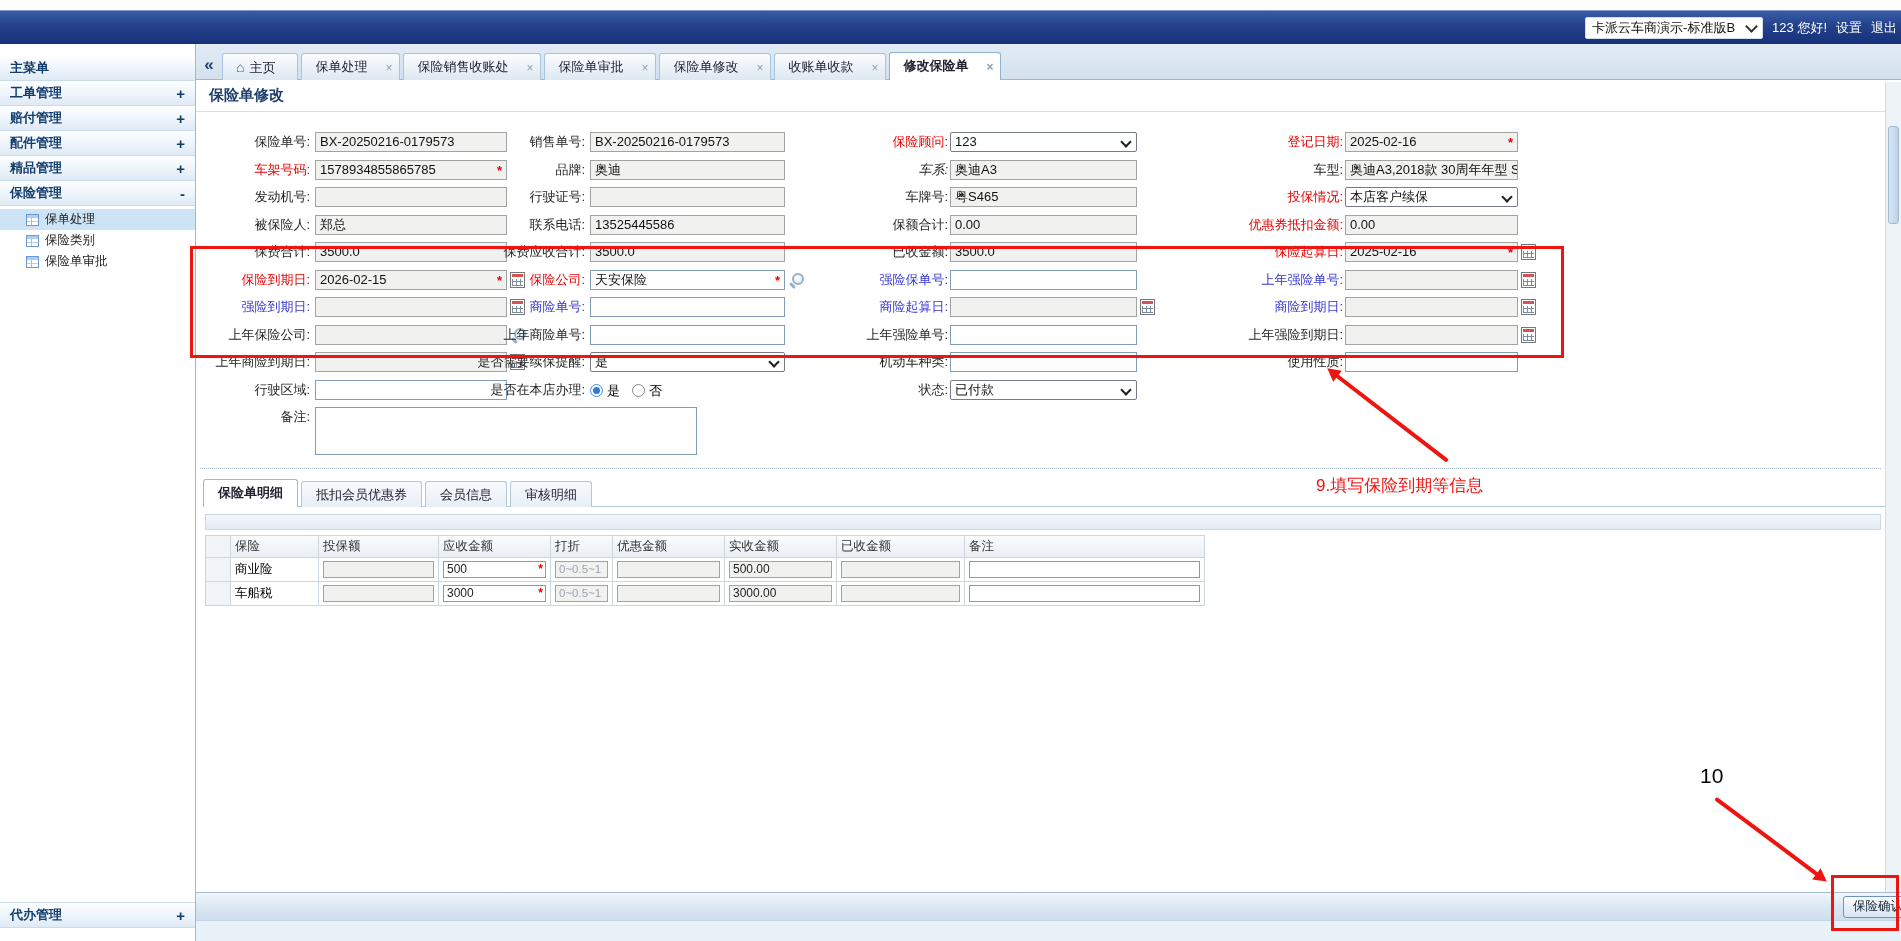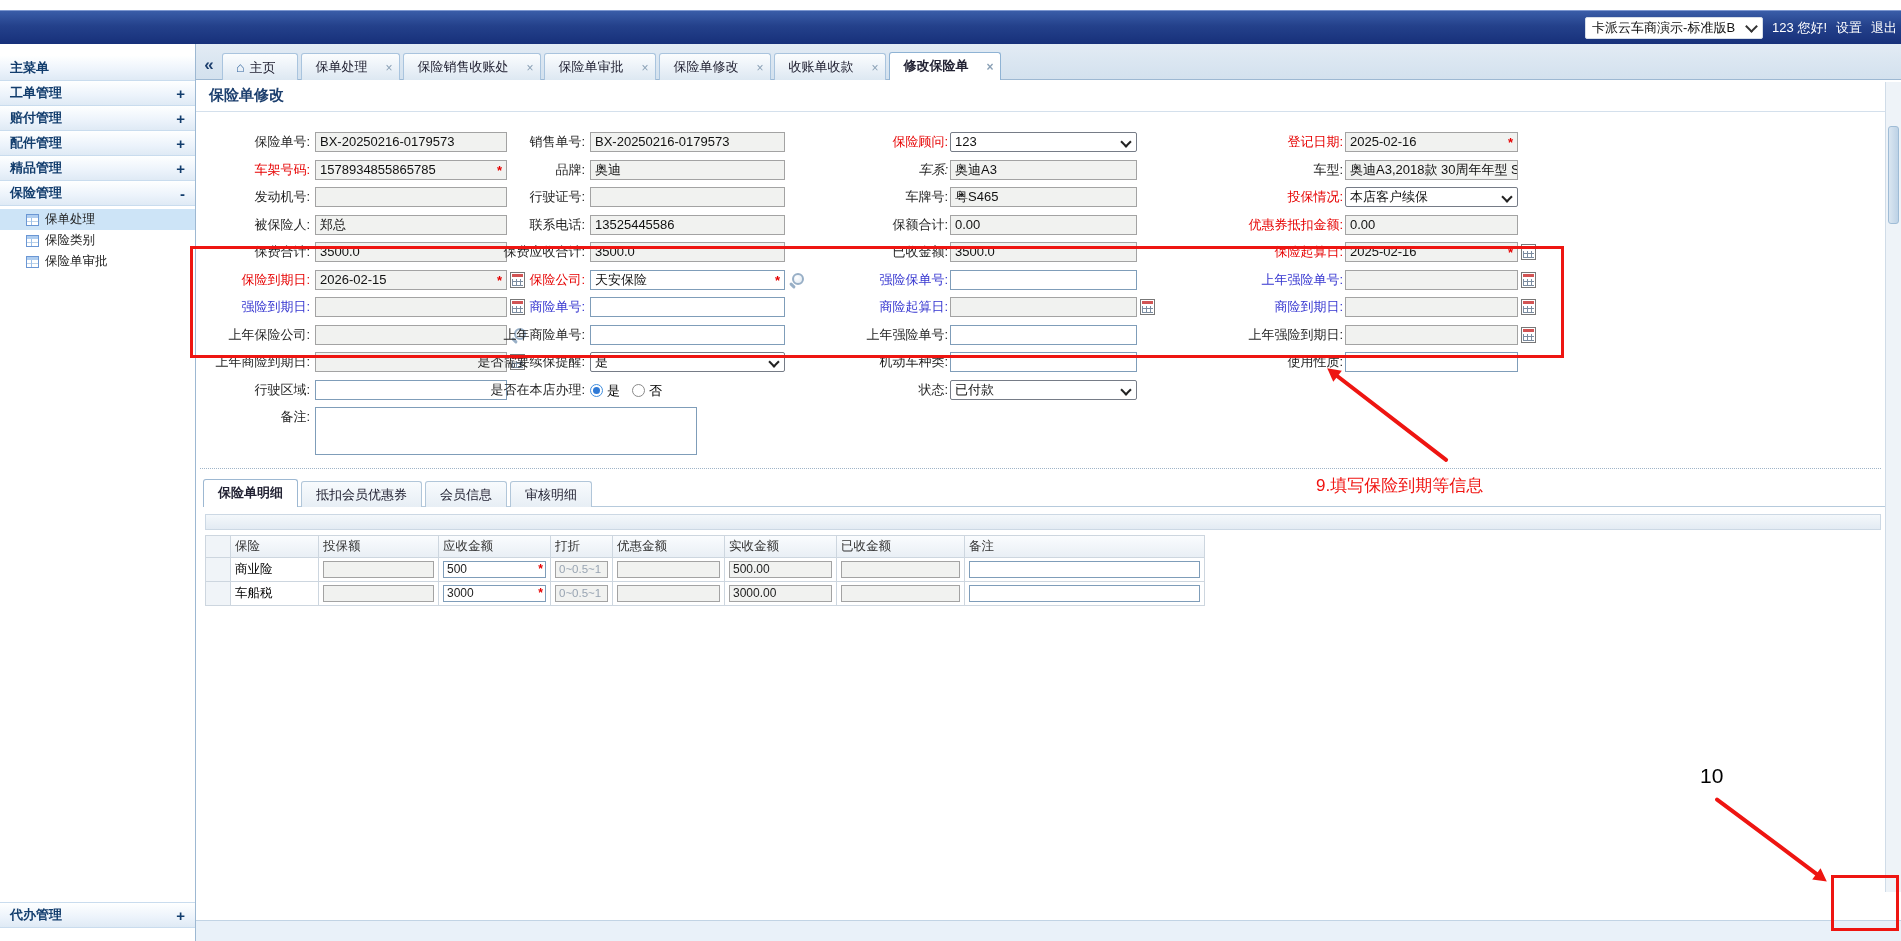--- a/index.html
+++ b/index.html
@@ -460,20 +460,23 @@
           <div class="tinp">3000.00</div>
         </div>
         <div class="tcell" style="width: 128px;">
           <div class="tinp"></div>
         </div>
         <div class="tcell" style="width: 240px;">
           <div class="tinp ed"></div>
         </div>
       </div>
     </div>
+  <div class="bottom-bar">
+    <div class="confirm-btn">保险确认</div>
+  </div>
   <div class="footer-strip"></div>
   <div class="scrollbar">
     <div class="scroll-thumb"></div>
   </div>
 </div>
 
 <div class="ann" id="rect9"></div>
 <div class="ann" id="text9">9.填写保险到期等信息</div>
 <div class="arrow" id="arrow9"></div>
 <div class="ann" id="text10">10</div>

